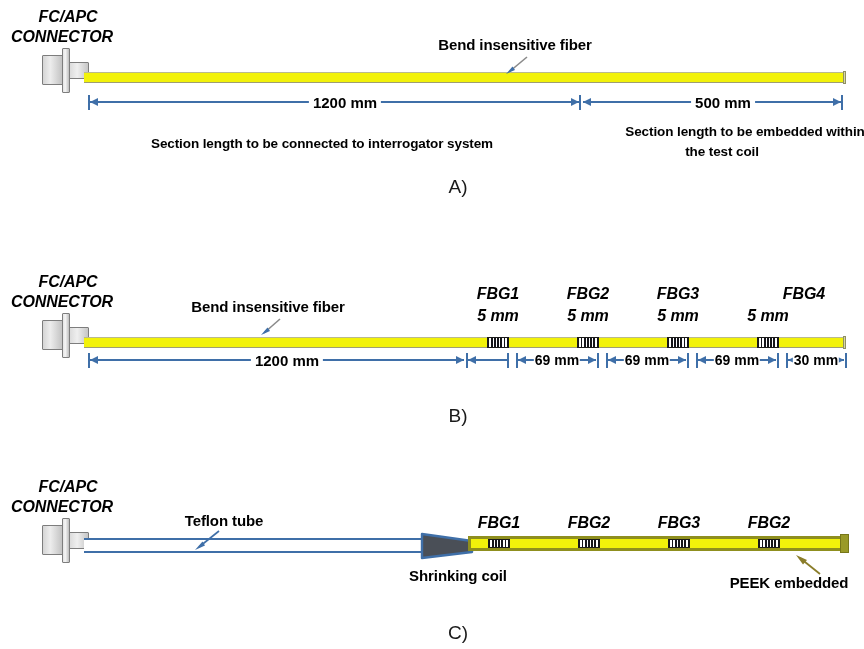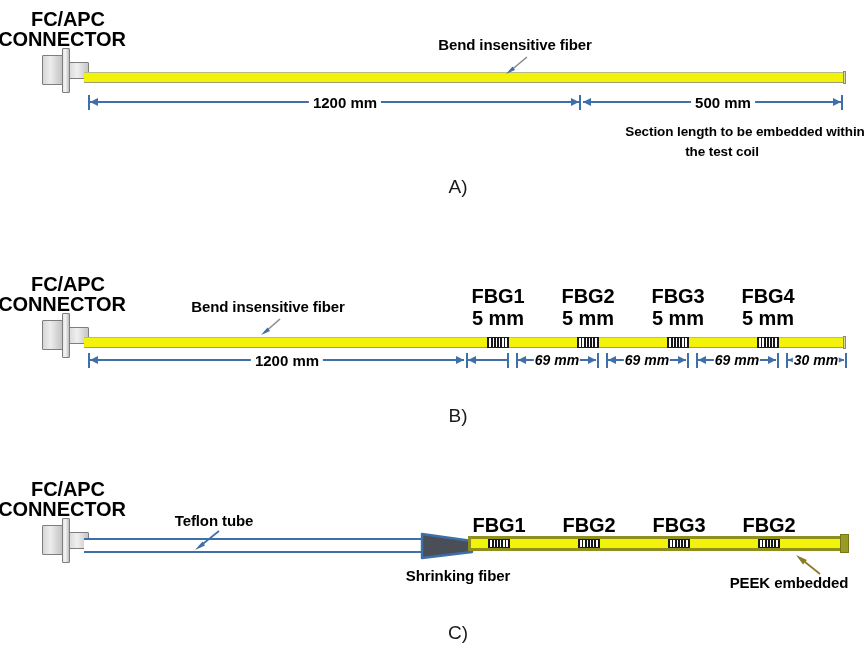--- a/index.html
+++ b/index.html
@@ -17,21 +17,21 @@
   .lbl{
     position:absolute;
     font-weight:bold;
     color:#000000;
     white-space:nowrap;
     line-height:1.18;
     letter-spacing:-0.1px;
   }
   .lbl.c{transform:translateX(-50%);text-align:center;}
   .t13{font-size:13.5px;}
-  .t14{font-size:20px;}
+  .t14{font-size:16px;font-style:italic;}
   .t15{font-size:15px;}
   .panel-letter{
     position:absolute;
     font-size:19px;
     font-weight:normal;
     color:#1a1a1a;
     transform:translateX(-50%);
   }
 
   
@@ -140,21 +140,21 @@
   .arrow-r{border-left:8px solid #3f6fa8;}
 
   .dim-text{
     position:absolute;
     font-size:15px;font-weight:bold;color:#000;
     transform:translateX(-50%);
     background:#ffffff;
     padding:0 4px;
     white-space:nowrap;
   }
-  .dim-text.sm{font-size:14px;padding:0 1px;font-style:italic;}
+  .dim-text.sm{font-size:14px;padding:0 1px;}
 
   
   .callout{position:absolute;overflow:visible;}
 </style>
 </head>
 <body>
 
 <div class="panel" style="top:0;height:210px;">
 
   <div class="lbl t14 c" style="left:68px;top:8px;">FC/APC</div>
@@ -182,20 +182,21 @@
   <div class="dim-line" style="left:90px;top:101px;width:489px;"></div>
   <div class="arrow-l" style="left:90px;top:98px;"></div>
   <div class="arrow-r" style="left:571px;top:98px;"></div>
   <div class="dim-text" style="left:345px;top:94px;">1200 mm</div>
 
   <div class="dim-line" style="left:583px;top:101px;width:258px;"></div>
   <div class="arrow-l" style="left:583px;top:98px;"></div>
   <div class="arrow-r" style="left:833px;top:98px;"></div>
   <div class="dim-text" style="left:723px;top:94px;">500 mm</div>
 
+  <div class="lbl t13 c" style="left:322px;top:136px;">Section length to be connected to interrogator system</div>
 
   <div class="lbl t13 c" style="left:745px;top:124px;">Section length to be embedded within</div>
   <div class="lbl t13 c" style="left:722px;top:144px;">the test coil</div>
 
   <div class="panel-letter" style="left:458px;top:176px;">A)</div>
 </div>
 
 <div class="panel" style="top:265px;height:180px;">
 
   <div class="lbl t14 c" style="left:68px;top:8px;">FC/APC</div>
@@ -220,21 +221,21 @@
   <div class="fbg" style="left:577px;top:72px;width:22px;"></div>
   <div class="fbg" style="left:667px;top:72px;width:22px;"></div>
   <div class="fbg" style="left:757px;top:72px;width:22px;"></div>
 
   <div class="lbl t14 c" style="left:498px;top:20px;">FBG1</div>
   <div class="lbl t14 c" style="left:498px;top:42px;">5 mm</div>
   <div class="lbl t14 c" style="left:588px;top:20px;">FBG2</div>
   <div class="lbl t14 c" style="left:588px;top:42px;">5 mm</div>
   <div class="lbl t14 c" style="left:678px;top:20px;">FBG3</div>
   <div class="lbl t14 c" style="left:678px;top:42px;">5 mm</div>
-  <div class="lbl t14 c" style="left:768px;top:20px;">FBG4</div>
+  <div class="lbl t14 c" style="left:804px;top:20px;">FBG4</div>
   <div class="lbl t14 c" style="left:768px;top:42px;">5 mm</div>
 
   <div class="dim-tick" style="left:88px;top:88px;"></div>
   <div class="dim-line" style="left:90px;top:94px;width:374px;"></div>
   <div class="arrow-l" style="left:90px;top:91px;"></div>
   <div class="arrow-r" style="left:456px;top:91px;"></div>
   <div class="dim-text" style="left:287px;top:87px;">1200 mm</div>
 
   <div class="dim-tick" style="left:466px;top:88px;"></div>
   <div class="dim-line" style="left:468px;top:94px;width:40px;"></div>
@@ -278,30 +279,30 @@
   <div class="lbl t14 c" style="left:62px;top:28px;">CONNECTOR</div>
 
   <div class="conn" style="left:42px;top:48px;">
     <div class="body"></div>
     <div class="flange"></div>
     <div class="ferrule"></div>
   </div>
 
   <div class="teflon" style="left:84px;top:68px;width:342px;"></div>
 
-  <div class="lbl t15 c" style="left:214px;top:42px;">Teflon tube</div>
+  <div class="lbl t15 c" style="left:224px;top:42px;">Teflon tube</div>
   <svg class="callout" style="left:183px;top:58px;" width="42" height="24" viewBox="0 0 42 24">
     <path d="M36 3 L16 19" stroke="#3f6fa8" stroke-width="1.7" fill="none"></path>
     <path d="M12 22 L22 17.5 L19.5 13.5 Z" fill="#3f6fa8"></path>
   </svg>
 
   <svg class="shrink" style="left:420px;top:62px;" width="56" height="28" viewBox="0 0 56 28">
     <path d="M2 2 L52 9 L52 20 L2 26 Z" fill="#4a4f57" stroke="#3f6fa8" stroke-width="2.4" stroke-linejoin="round"></path>
   </svg>
-  <div class="lbl t15 c" style="left:458px;top:97px;">Shrinking fiber</div>
+  <div class="lbl t15 c" style="left:458px;top:97px;">Shrinking coil</div>
 
   <div class="peek" style="left:468px;top:66px;width:378px;"></div>
   <div class="peek-end" style="left:840px;top:64px;"></div>
 
   <div class="fbg onpeek" style="left:488px;top:69px;width:22px;"></div>
   <div class="fbg onpeek" style="left:578px;top:69px;width:22px;"></div>
   <div class="fbg onpeek" style="left:668px;top:69px;width:22px;"></div>
   <div class="fbg onpeek" style="left:758px;top:69px;width:22px;"></div>
 
   <div class="lbl t14 c" style="left:499px;top:44px;">FBG1</div>

